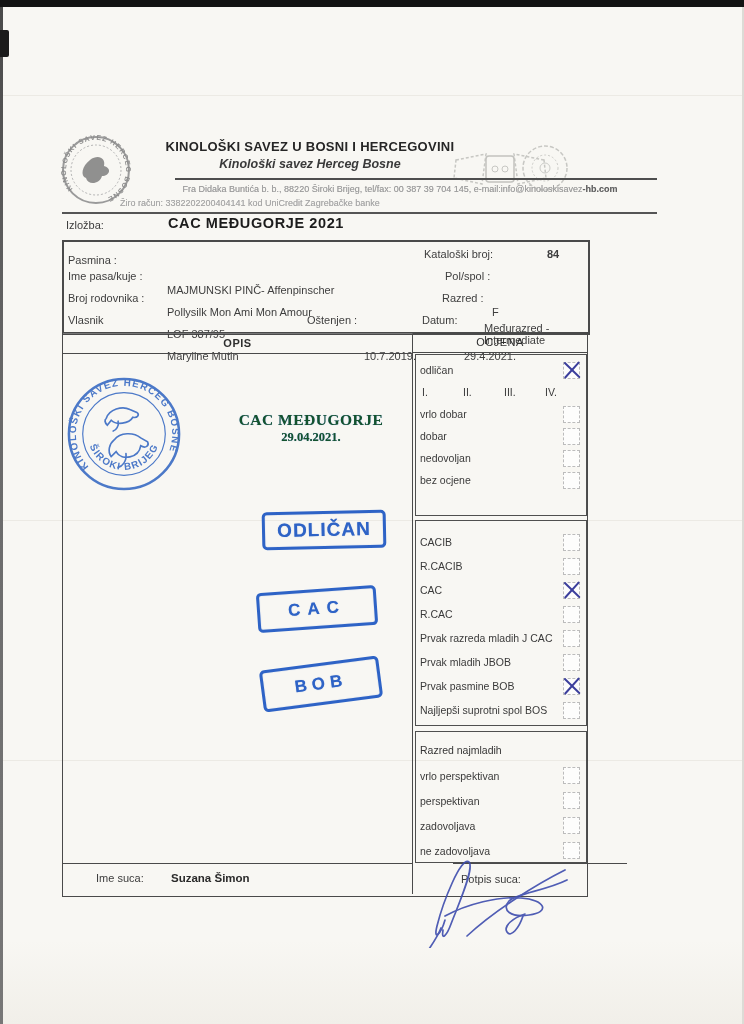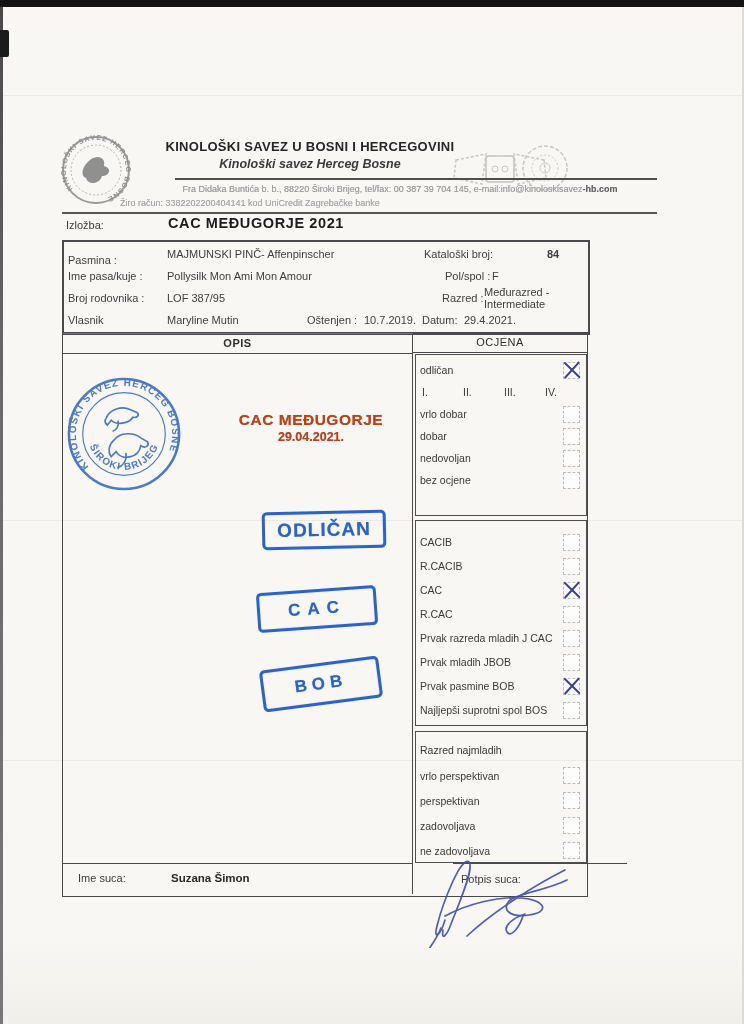--- a/index.html
+++ b/index.html
@@ -27,31 +27,31 @@
   .addr1{left:120px;top:184px;width:560px;text-align:center;font-size:9px;color:#9c9c9c;text-shadow:0 0 .6px #b5b5b5;}
   .addr1 b{color:#5f5f5f;}
   .addr2{left:120px;top:198px;width:560px;font-size:9px;color:#a6a6a6;text-shadow:0 0 .6px #bdbdbd;}
   .rule2{left:62px;top:212px;width:595px;height:2px;background:#555;}
   .izlozba-label{left:66px;top:219px;font-size:11px;color:#3c3c3c;}
   .izlozba-value{left:168px;top:215px;font-size:14.5px;font-weight:bold;color:#1c1c1c;letter-spacing:.6px;}
 
   
   .fieldbox{left:62px;top:240px;width:524px;height:91px;border:2px solid #4a4a4a;background:transparent;}
   .fieldbox .abs{font-size:11px;color:#3e3e3e;white-space:nowrap;}
-  .fval{color:#333;}
+  .fval{color:#333;margin-top:36px;}
   .bold{font-weight:bold;color:#222;}
 
   
   .maintable{left:62px;top:332px;width:524px;height:563px;border:1.5px solid #4a4a4a;}
   .thead-opis{left:0;top:0;width:349px;height:19px;border-bottom:1.5px solid #4a4a4a;border-right:1.5px solid #4a4a4a;text-align:center;font-size:11px;font-weight:bold;color:#2e2e2e;line-height:19px;letter-spacing:.5px;border-top:1px solid #777;}
   .thead-ocjena{left:350px;top:0;width:174px;height:19px;border-bottom:1.5px solid #4a4a4a;text-align:center;font-size:11px;font-weight:normal;color:#2e2e2e;line-height:19px;letter-spacing:.5px;}
   .opis-cell{left:0;top:20px;width:349px;height:510px;border-right:1.5px solid #4a4a4a;}
   .judge-row-left{left:0;top:530px;width:349px;height:30px;border-top:1.5px solid #4a4a4a;border-right:1.5px solid #4a4a4a;}
   .judge-row-right{left:350px;top:530px;width:174px;height:30px;border-top:1.5px solid #4a4a4a;margin-left:40px;}
-  .judge-label{left:15px;top:8px;font-size:11px;color:#3c3c3c;text-align:center;}
+  .judge-label{left:33px;top:8px;font-size:11px;color:#3c3c3c;text-align:center;}
   .judge-name{left:108px;top:8px;font-size:11.5px;font-weight:bold;color:#2a2a2a;}
   .sig-label{left:8px;top:9px;font-size:11px;color:#3c3c3c;}
 
   
   .sec{left:352px;width:170px;border:1.5px solid #4f4f4f;background:transparent;}
   .sec1{top:21px;height:156px;padding-top:4px;}
   .sec2{top:187px;height:195px;padding-top:9px;}
   .sec3{top:398px;height:125px;padding-top:5px;}
   .orow{display:flex;justify-content:space-between;align-items:center;padding:0 6px 0 4px;}
   .sec1 .orow{height:22px;}
@@ -60,21 +60,21 @@
   .olabel{font-size:10.5px;color:#3a3a3a;white-space:nowrap;}
   .box{position:relative;width:15px;height:15px;border:1.5px dashed #bcbcbc;background:#fdfdfc;flex:0 0 auto;}
   .box.checked::before,.box.checked::after{content:"";position:absolute;background:#3c3f9c;border-radius:2px;height:2.2px;width:22px;left:-3px;top:6px;}
   .box.checked::before{transform:rotate(44deg);}
   .box.checked::after{transform:rotate(-48deg);}
   .numerals{height:22px;display:flex;align-items:center;padding-left:6px;}
   .num{display:inline-block;width:41px;font-size:10.5px;color:#3a3a3a;}
   .baby-header{height:26px;display:flex;align-items:center;padding-left:4px;font-size:10.5px;color:#353535;}
 
   
-  .stampblue{color:#c2410c;}
+  .stampblue{color:#14532d;font-family:Liberation Serif, serif;}
   .event-stamp{left:168px;top:58px;width:160px;text-align:center;}
   .event-l1{font-size:15.5px;font-weight:bold;letter-spacing:.5px;text-shadow:0 0 .7px #6f93d8;}
   .event-l2{font-size:12.5px;font-weight:bold;margin-top:1px;text-shadow:0 0 .7px #6f93d8;}
   .rstamp{border:3.5px solid #2e63c6;border-radius:5px;text-align:center;font-weight:bold;color:#2e63c6;box-shadow:0 0 1px #9ab2e0 inset;}
   .rstamp span{text-shadow:0 0 .8px #7d9cd8;}
   .stamp-odlican{left:199px;top:158px;width:118px;height:32px;line-height:32px;font-size:19px;letter-spacing:1px;transform:rotate(-1.2deg);}
   .stamp-cac{left:194px;top:236px;width:114px;height:34px;line-height:34px;font-size:17px;letter-spacing:7px;transform:rotate(-4deg);}
   .stamp-bob{left:198px;top:310px;width:114px;height:36px;line-height:36px;font-size:17px;letter-spacing:5px;transform:rotate(-7.5deg);}
 </style>
 </head>

